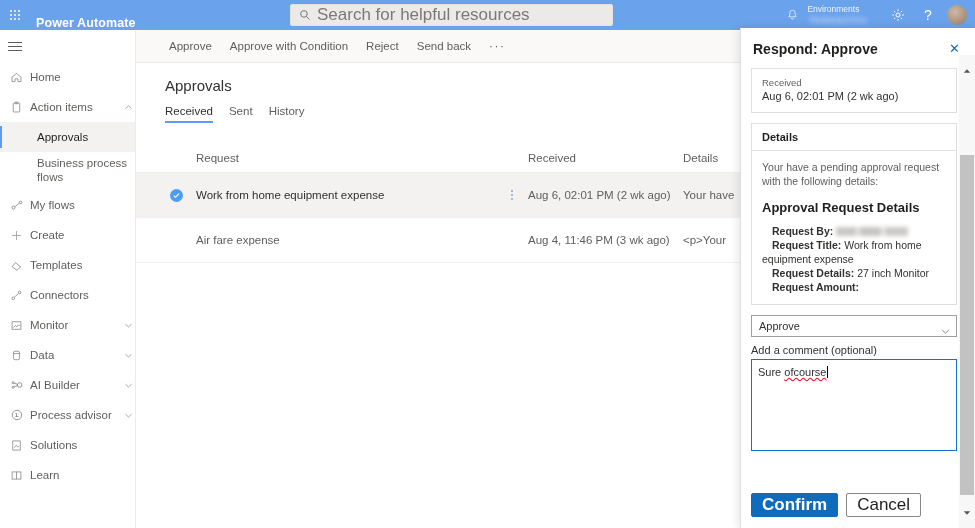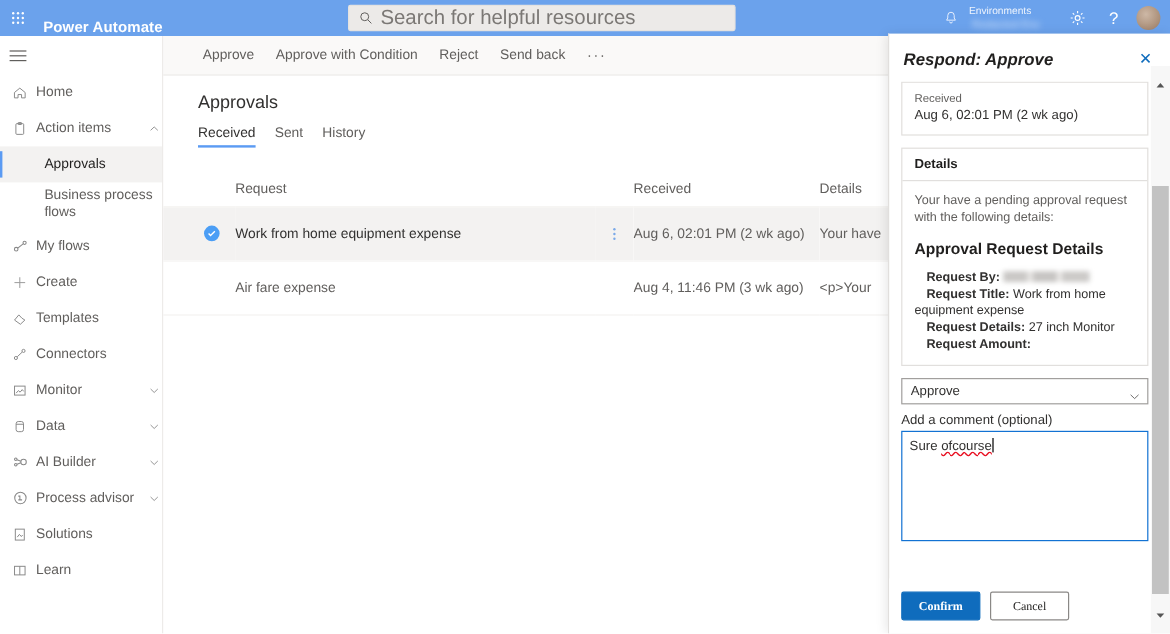--- a/index.html
+++ b/index.html
@@ -128,21 +128,21 @@
   .panel {
     position:absolute; top:28px; right:0; width:235px; height:500px;
     background:#fff; border-left:1px solid #e1dfdd;
     box-shadow: -2px 0 9px rgba(0,0,0,.10);
     z-index: 40;
   }
   .panel-header {
     display:flex; align-items:center; justify-content:space-between;
     padding: 12px 12px 8px 12px;
   }
-  .panel-title { font-size:14px; font-weight:bold; color:#201f1e;font-style:italic; }
+  .panel-title { font-size:14px; font-weight:bold; color:#201f1e; }
   .panel-close { color:#0f6cbd; font-size:13px; cursor:pointer; line-height:1; padding:2px 3px; }
   .panel-body { position:absolute; top:40px; left:0; right:0; bottom:46px; overflow:hidden; }
   .panel-scroll { padding: 0 18px 0 10px; }
 
   .card {
     border:1px solid #e1dfdd; background:#fff; margin-bottom:10px;
   }
   .card.received { padding:8px 10px 10px 10px; }
   .lbl-small { font-size:9.5px; color:#605e5c; }
   .lbl-val { font-size:11px; color:#323130; margin-top:2px; }
@@ -184,22 +184,22 @@
     text-decoration-skip-ink: none;
   }
   .caret { display:inline-block; width:1px; height:12px; background:#000; vertical-align:-2px; }
 
   .panel-footer {
     position:absolute; bottom:0; left:0; right:0; height:46px;
     display:flex; align-items:center; gap:8px; padding-left:10px;
     background:#fff;
   }
   .btn {
-    height:24px; min-width:66px; font-size:10px; border-radius:2px; cursor:pointer;
-    font-family:Liberation Serif, serif; padding:0 10px;
+    height:24px; min-width:66px; font-size:17px; border-radius:2px; cursor:pointer;
+    font-family:Liberation Sans, sans-serif; padding:0 10px;
   }
   .btn-primary { background:#0f6cbd; color:#fff; border:1px solid #0f6cbd; font-weight:bold; }
   .btn-default { background:#fff; color:#201f1e; border:1px solid #8a8886; }
   .scroll-out {
     position:absolute; top:55px; right:0; width:16px; height:473px; z-index:60;
     background:#f7f7f7;
   }
   .so-arrow { position:absolute; left:0; width:16px; height:16px; display:flex; align-items:center; justify-content:center; cursor:pointer; }
   .so-thumb { position:absolute; left:1px; width:14px; background:#c2c2c2; cursor:pointer; }
 </style>

